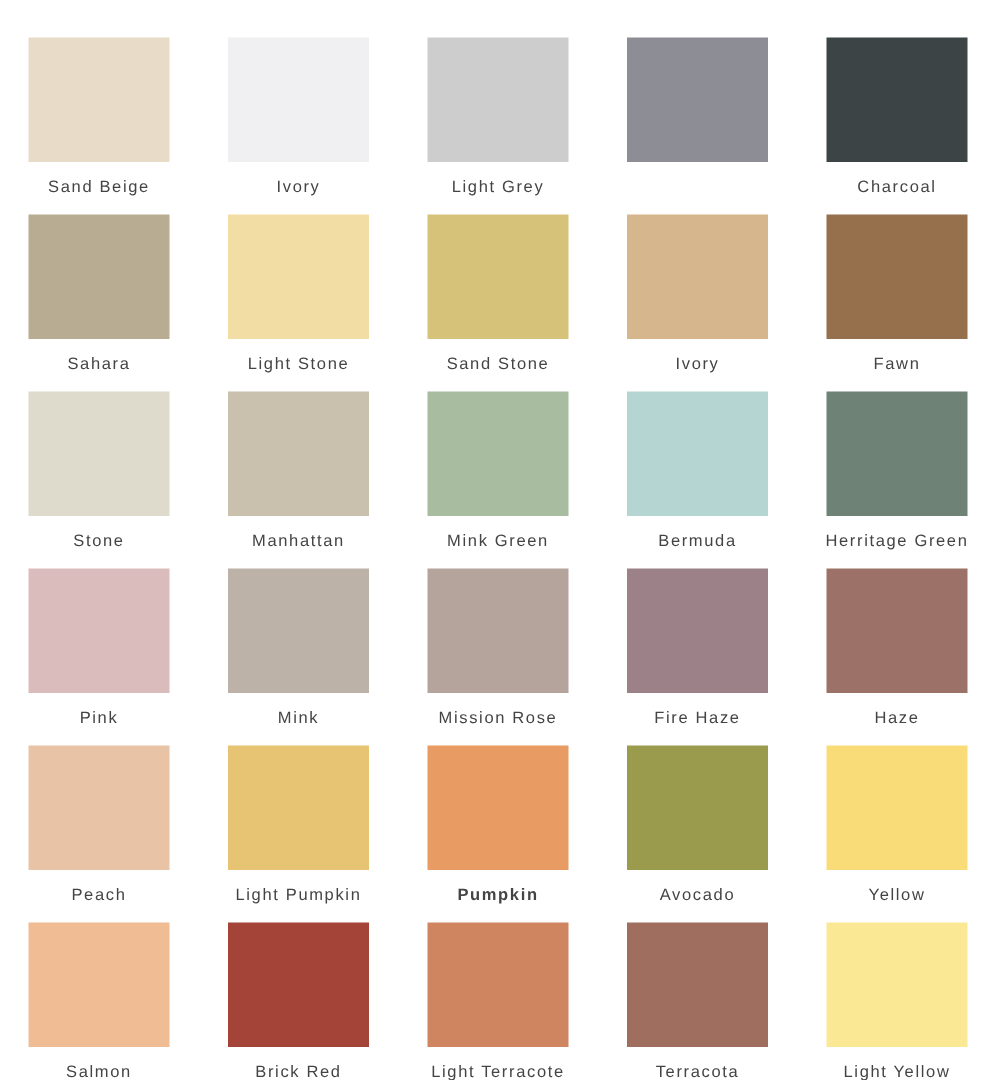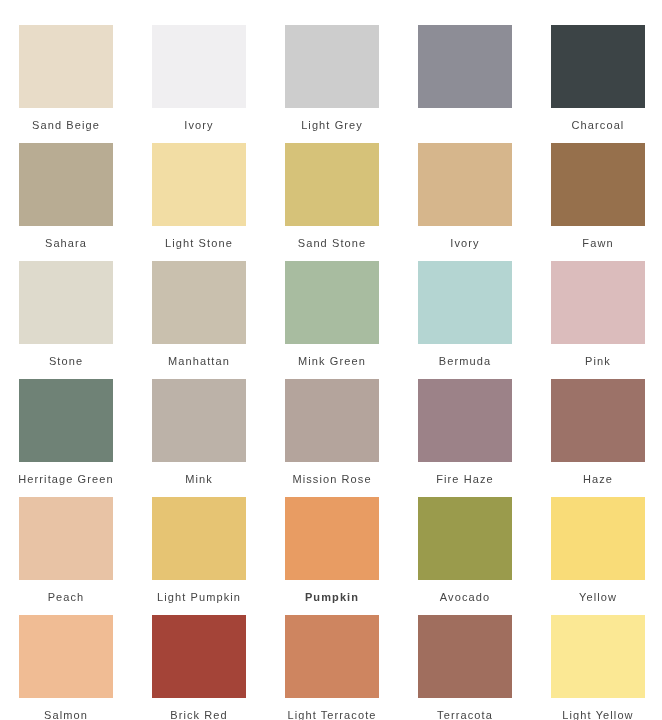--- a/index.html
+++ b/index.html
@@ -107,26 +107,26 @@
       </div>
       <div class="swatch-cell">
         <span class="swatch-chip" style="background-color: rgb(168, 188, 160);"></span>
         <span class="swatch-label" style="color: rgb(68, 68, 68);">Mink Green</span>
       </div>
       <div class="swatch-cell">
         <span class="swatch-chip" style="background-color: rgb(180, 213, 210);"></span>
         <span class="swatch-label" style="color: rgb(68, 68, 68);">Bermuda</span>
       </div>
       <div class="swatch-cell">
+        <span class="swatch-chip" style="background-color: rgb(111, 130, 118);"></span>
+        <span class="swatch-label" style="color: rgb(68, 68, 68);">Herritage Green</span>
+      </div>
+      <div class="swatch-cell">
         <span class="swatch-chip" style="background-color: rgb(219, 188, 188);"></span>
         <span class="swatch-label" style="color: rgb(68, 68, 68);">Pink</span>
-      </div>
-      <div class="swatch-cell">
-        <span class="swatch-chip" style="background-color: rgb(111, 130, 118);"></span>
-        <span class="swatch-label" style="color: rgb(68, 68, 68);">Herritage Green</span>
       </div>
       <div class="swatch-cell">
         <span class="swatch-chip" style="background-color: rgb(188, 178, 168);"></span>
         <span class="swatch-label" style="color: rgb(68, 68, 68);">Mink</span>
       </div>
       <div class="swatch-cell">
         <span class="swatch-chip" style="background-color: rgb(180, 164, 156);"></span>
         <span class="swatch-label" style="color: rgb(68, 68, 68);">Mission Rose</span>
       </div>
       <div class="swatch-cell">

